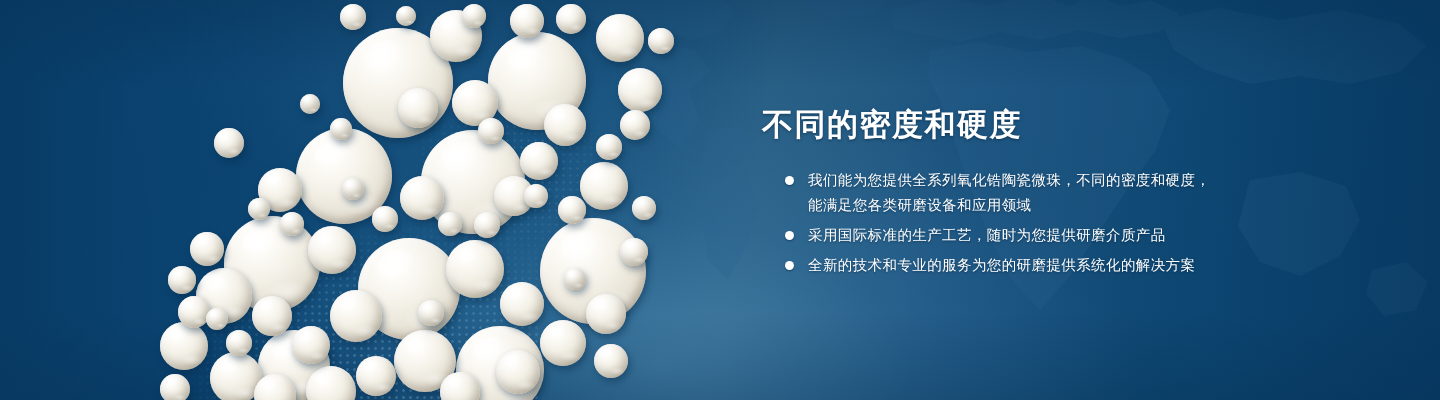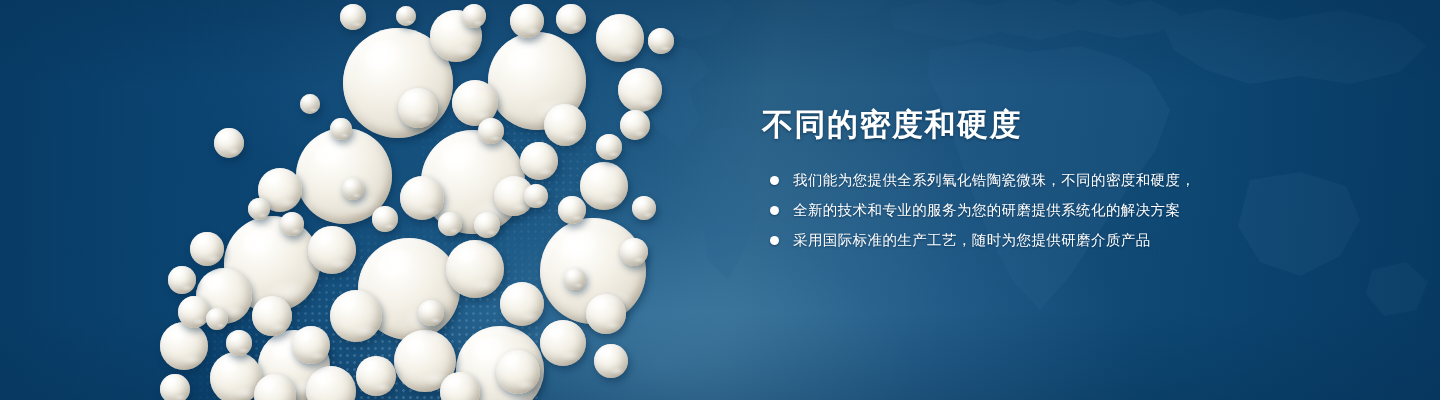--- a/index.html
+++ b/index.html
@@ -122,21 +122,21 @@
   .headline {
     color: #ffffff;
     font-size: 31px;
     font-weight: bold;
     letter-spacing: 1.5px;
     line-height: 1.1;
     margin: 0 0 26px 0;
     text-shadow: 0 1px 3px rgba(3,30,55,0.55);
     white-space: nowrap;
   }
-  .bullets { list-style: none; margin: 0; padding: 0; }
+  .bullets { list-style: none; margin: 15px; padding: 0; }
   .bullet {
     position: relative;
     padding-left: 31px;
     color: #ffffff;
     font-size: 14.5px;
     line-height: 25px;
     margin-bottom: 5px;
     text-shadow: 0 1px 2px rgba(3,30,55,0.50);
     letter-spacing: 0.4px;
   }
@@ -251,25 +251,26 @@
     <div class="bead" style="left:418px;top:300px;width:26px;height:26px;"></div>
     <div class="bead" style="left:342px;top:178px;width:22px;height:22px;"></div>
   </div>
 
   <div class="text-block">
     <h1 class="headline">不同的密度和硬度</h1>
     <ul class="bullets">
       <li class="bullet">
         <span class="dot"></span>
         <span class="bullet-line">我们能为您提供全系列氧化锆陶瓷微珠，不同的密度和硬度，</span>
+        <span class="bullet-line">能满足您各类研磨设备和应用领域</span>
+      </li>
+      <li class="bullet">
+        <span class="dot"></span>
+        <span class="bullet-line">采用国际标准的生产工艺，随时为您提供研磨介质产品</span>
       </li>
       <li class="bullet">
         <span class="dot"></span>
         <span class="bullet-line">全新的技术和专业的服务为您的研磨提供系统化的解决方案</span>
       </li>
-      <li class="bullet">
-        <span class="dot"></span>
-        <span class="bullet-line">采用国际标准的生产工艺，随时为您提供研磨介质产品</span>
-      </li>
     </ul>
   </div>
 
 </div>
 
 </body></html>

